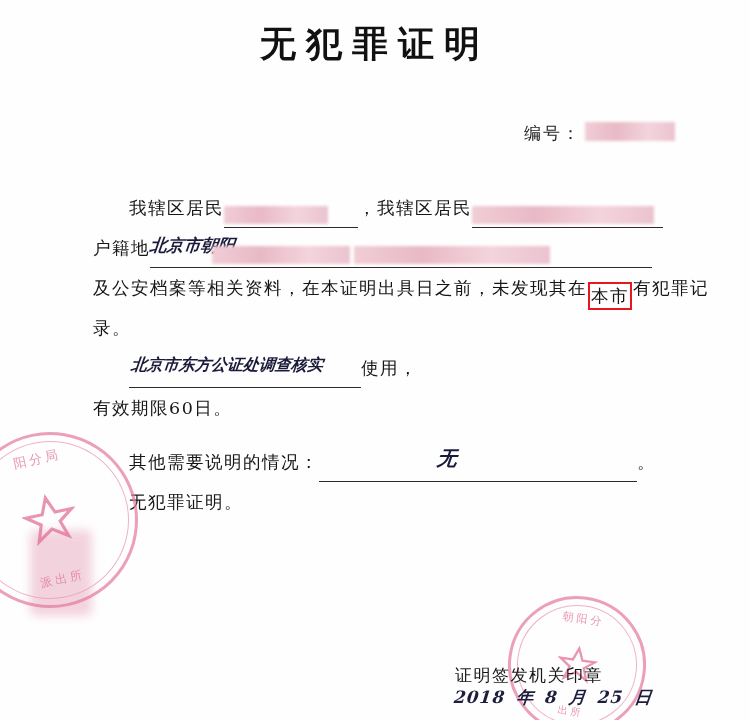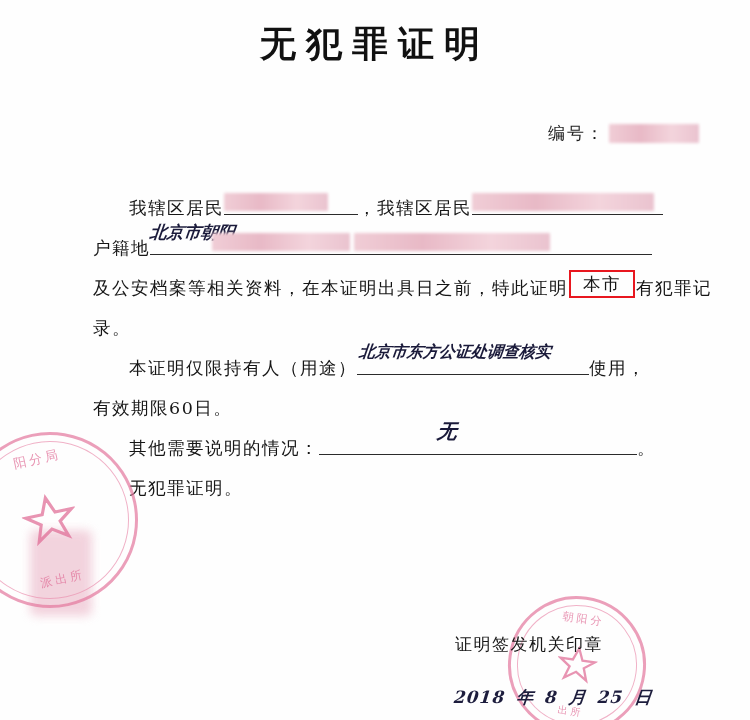--- a/index.html
+++ b/index.html
@@ -32,23 +32,22 @@
     font-weight: bold;
     font-size: 36px;
     letter-spacing: 10px;
     color: #111;
   }
 
   
   .serial-row {
     position: absolute;
     top: 122px;
-    left: 548px;
+    left: 524px;
     display: flex;
-    align-items: center;
     font-family: "DejaVu Serif", serif;
     font-size: 17px;
     letter-spacing: 2px;
   }
   .serial-label { white-space: nowrap; }
   .redact {
     background: linear-gradient(90deg,#f0cdd6 0%, #e8b9c6 35%, #f3d4dc 70%, #eac3cf 100%);
     filter: blur(1.6px);
     border-radius: 1px;
     display: inline-block;
@@ -62,21 +61,21 @@
     top: 188px;
     width: 570px;
     font-family: "DejaVu Serif", serif;
     font-size: 17.5px;
     line-height: 40px;
     letter-spacing: 1.5px;
     color: #161616;
   }
   .line {
     display: flex;
-    align-items: flex-start;
+    align-items: flex-end;
     height: 40px;
     white-space: nowrap;
   }
   .indent { padding-left: 36px; }
   .ul {
     border-bottom: 1px solid #2b2b2b;
     display: inline-block;
     position: relative;
     height: 26px;
   }
@@ -95,21 +94,21 @@
     letter-spacing: 0px;
     transform: skewX(-6deg);
     display: inline-block;
   }
   .hand-sm { font-size: 16px; }
 
   
   .redbox {
     display: inline-block;
     border: 2px solid #e8171f;
-    padding: 0 12px;
+    padding: 0 1px;
     margin: 0 1px;
     line-height: 24px;
     position: relative;
     top: 2px;
   }
 
   
   .w-name   { width: 104px; }
   .w-id     { width: 182px; }
   .w-addr1  { width: 138px; }
@@ -183,21 +182,21 @@
     background: #f1ccd8;
     filter: blur(5px);
     opacity: .85;
     border-radius: 6px;
   }
 
   
   .sig-label {
     position: absolute;
     left: 455px;
-    top: 633px;
+    top: 664px;
     font-family: "DejaVu Serif", serif;
     font-size: 17px;
     letter-spacing: 1.5px;
     color: #161616;
   }
   .sig-date {
     position: absolute;
     left: 452px;
     top: 686px;
     font-family: "DejaVu Serif", serif;
@@ -240,42 +239,41 @@
       <span class="ul u-addr1">
         <span class="hand" style="position:absolute;left:0;bottom:2px;">北京市朝阳</span>
         <span class="redact w-addr1" style="left:62px;"></span>
       </span>
       <span class="ul u-addr2">
         <span class="redact w-addr2"></span>
       </span>
     </div>
 
     <div class="line">
-      <span>及公安档案等相关资料，在本证明出具日之前，特此证明</span>
+      <span>及公安档案等相关资料，在本证明出具日之前，未发现其在</span>
       <span class="redbox">本市</span>
       <span>有犯罪记</span>
     </div>
 
     <div class="line">
       <span>录。</span>
     </div>
 
     <div class="line indent">
-      <span>本证明仅限持有人（用途）</span>
       <span class="ul u-use">
         <span class="hand hand-sm" style="position:absolute;left:2px;bottom:2px;">北京市东方公证处调查核实</span>
       </span>
       <span>使用，</span>
     </div>
 
     <div class="line">
       <span>有效期限60日。</span>
     </div>
 
-    <div class="line indent" style="">
+    <div class="line indent" style="margin-top:14px;">
       <span>其他需要说明的情况：</span>
       <span class="ul u-other">
         <span class="hand" style="position:absolute;left:118px;bottom:3px;font-size:20px;">无</span>
       </span>
       <span>。</span>
     </div>
 
     <div class="line indent">
       <span>无犯罪证明。</span>
     </div>

